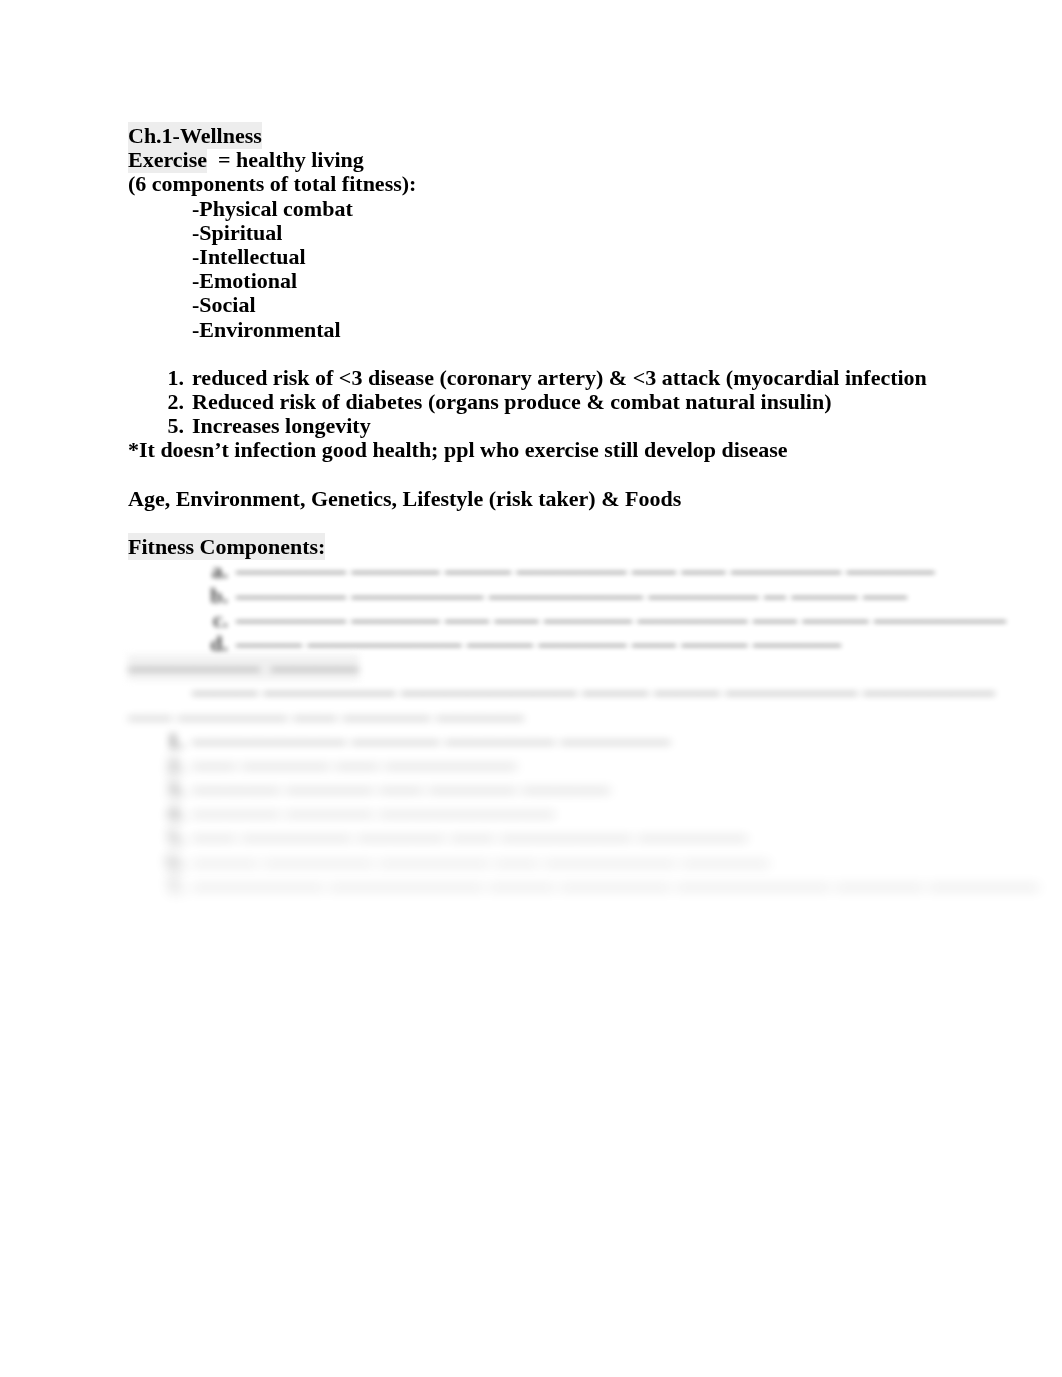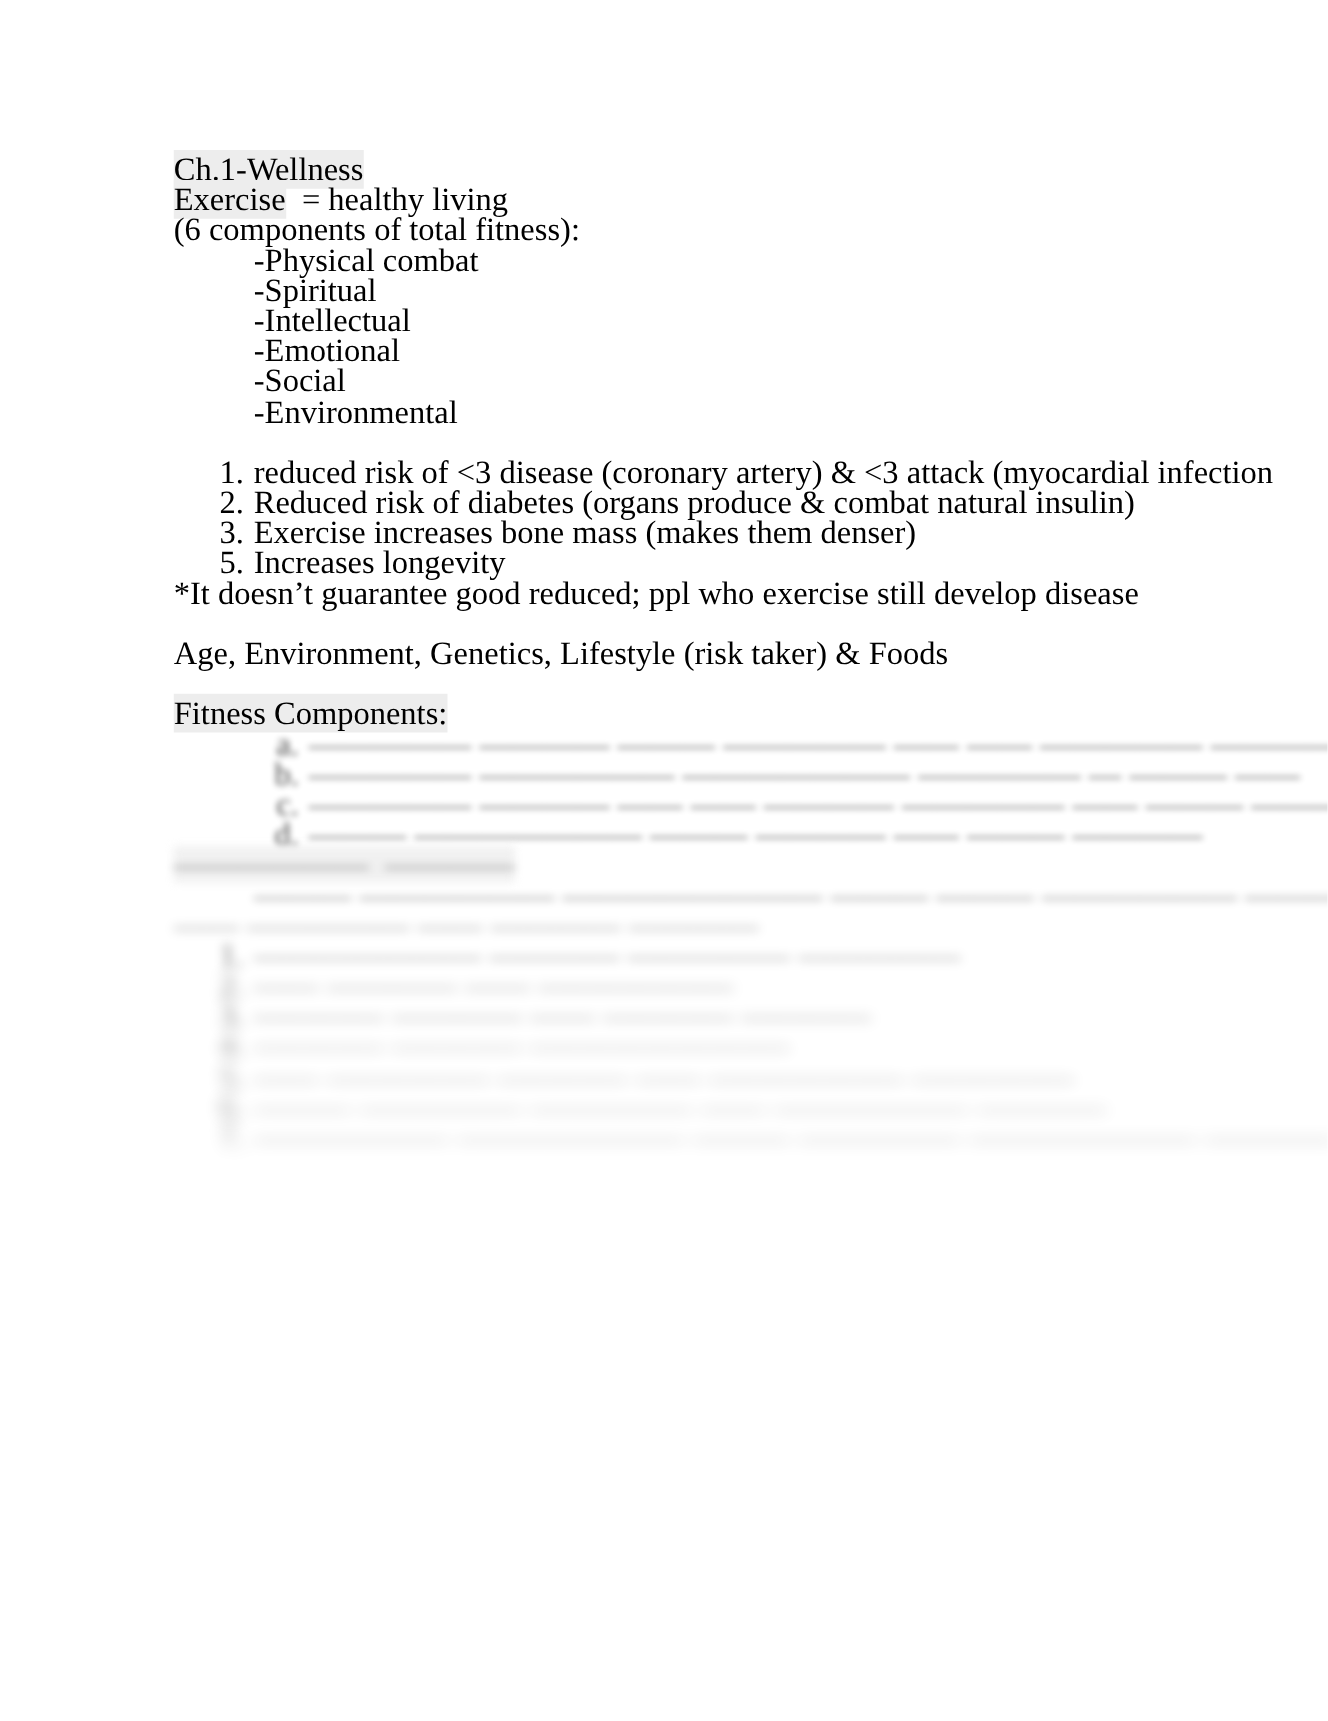--- a/index.html
+++ b/index.html
@@ -20,25 +20,26 @@
   .page {
     position: absolute;
     left: 0; top: 0;
     width: 1062px;
     height: 1377px;
     background: #ffffff;
   }
 
   .doc-body {
     position: absolute;
-    left: 139px;
+    left: 128px;
     top: 124px;
     width: 830px;
-    font-size: 26px;
+    font-size: 22px;
     line-height: 24.2px;
+    font-weight: bold;
   }
 
   .line {
     white-space: pre;
     margin: 0;
     padding: 0;
     height: 24.2px;
   }
 
   .blank {
@@ -106,25 +107,24 @@
     <div class="line indent-dash">-Emotional</div>
     <div class="line indent-dash">-Social</div>
     <div class="line indent-dash">-Environmental</div>
 
     <div class="blank"></div>
 
 
     <div class="list-block">
       <div class="num-row"><span class="num-marker">1.</span><span class="num-text">reduced risk of &lt;3 disease (coronary artery) &amp; &lt;3 attack (myocardial infection</span></div>
       <div class="num-row"><span class="num-marker">2.</span><span class="num-text">Reduced risk of diabetes (organs produce &amp; combat natural insulin)</span></div>
-      <div class="num-row"><span class="num-marker">3.</span><span class="num-text">Exercise increases bone mass (makes them denser)</span></div>
       <div class="num-row"><span class="num-marker">5.</span><span class="num-text">Increases longevity</span></div>
     </div>
 
-    <div class="line">*It doesn’t guarantee good reduced; ppl who exercise still develop disease</div>
+    <div class="line">*It doesn’t infection good health; ppl who exercise still develop disease</div>
 
     <div class="blank"></div>
 
     <div class="line">Age, Environment, Genetics, Lifestyle (risk taker) &amp; Foods</div>
 
     <div class="blank"></div>
 
     <div class="line"><span class="hl">Fitness Components:</span></div>
 
 

